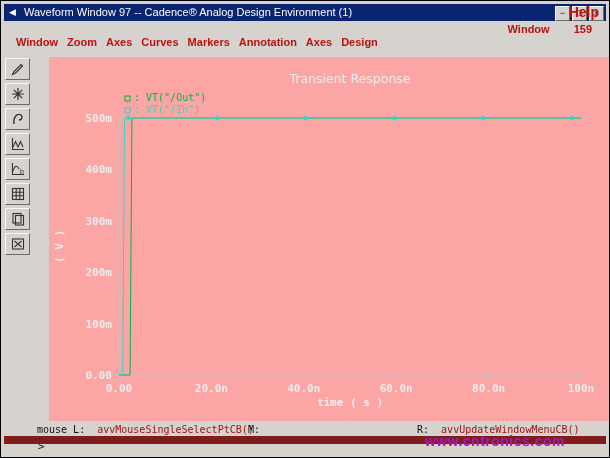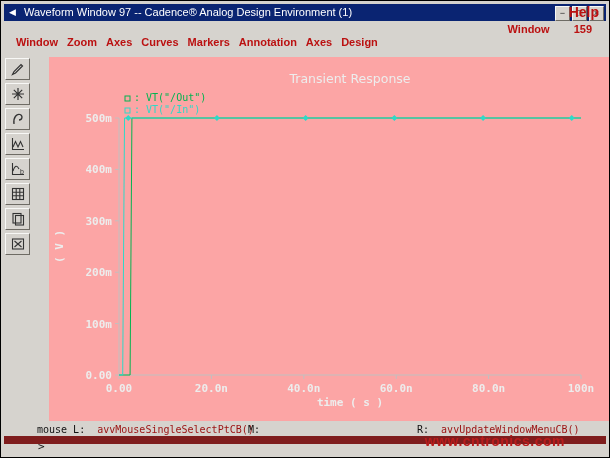--- a/index.html
+++ b/index.html
@@ -53,21 +53,21 @@
   .sb-left{position:absolute;left:33px;top:2px;white-space:pre;}
   .sb-mid{position:absolute;left:244px;top:2px;}
   .sb-right{position:absolute;left:413px;top:2px;white-space:pre;}
   .promptbar{
     position:absolute;left:3px;right:3px;top:438px;height:15px;
     font:11px "DejaVu Sans Mono",monospace;color:#111;
   }
   .prompt-text{position:absolute;left:34px;top:1px;}
   .watermark{
     position:absolute;right:44px;top:432px;
-    font:bold 14px "Liberation Sans",sans-serif;color:#b91c1c;letter-spacing:0.5px;
+    font:bold 14px "Liberation Sans",sans-serif;color:#a21caf;letter-spacing:0.5px;
   }
 </style>
 </head>
 <body>
 
 <div class="window">
 
   <div class="titlebar">
     <span class="title-arrow">◀</span>
     <span class="title-text">Waveform Window 97 -- Cadence® Analog Design Environment (1)</span>

